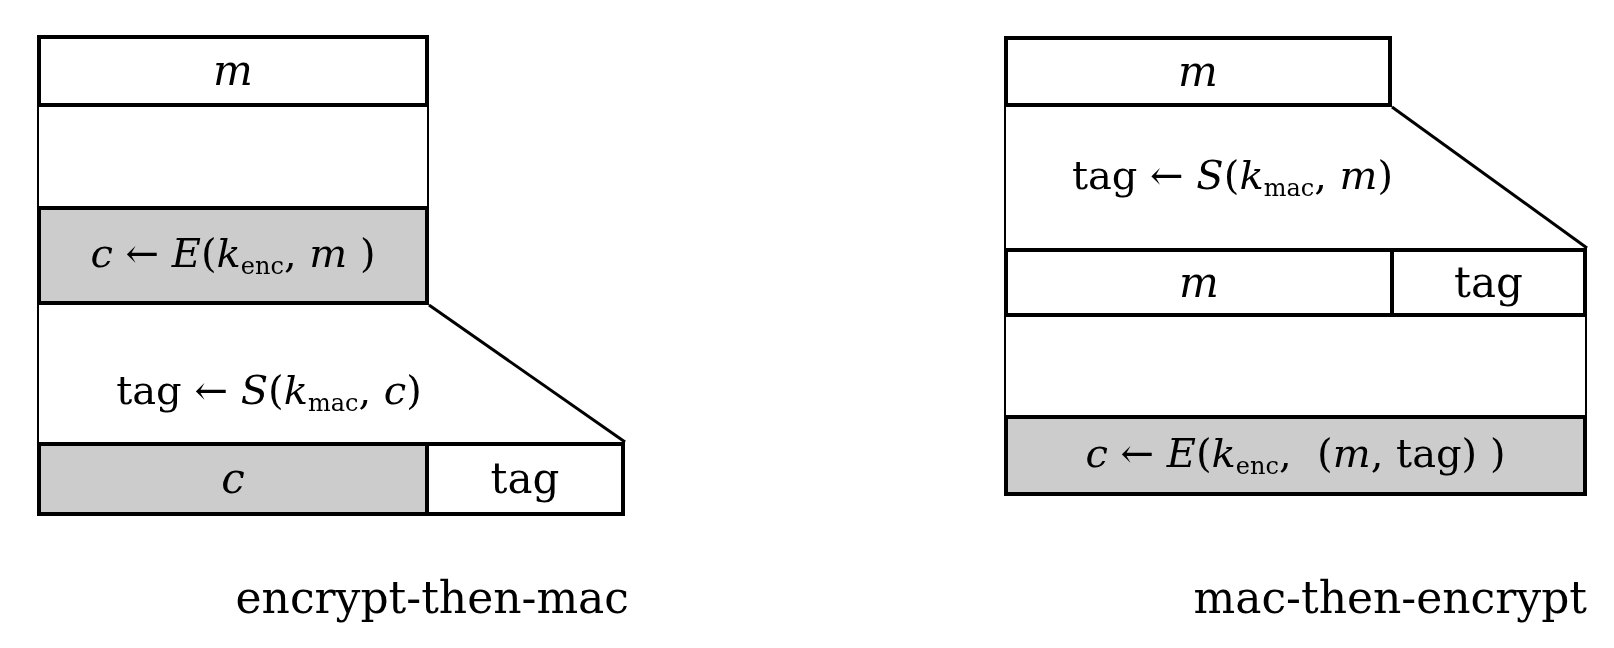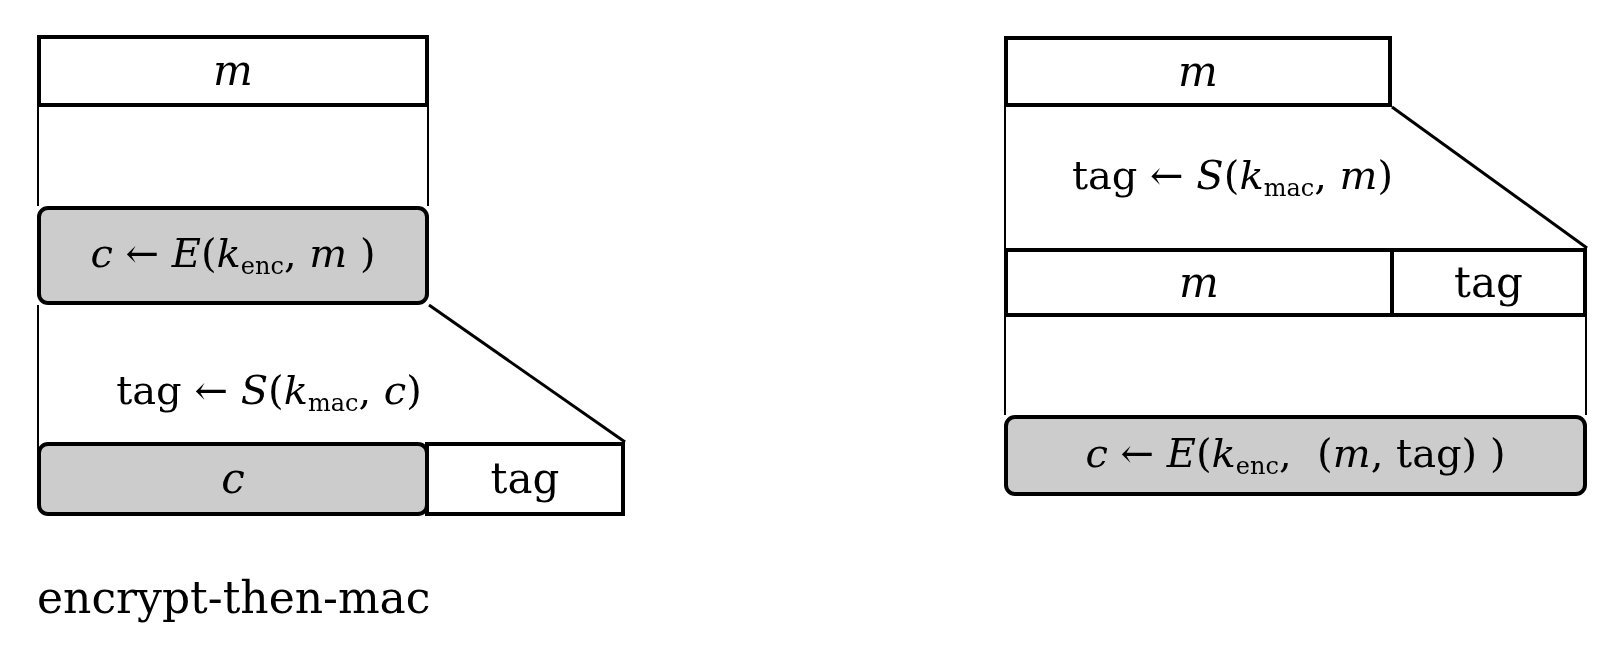--- a/index.html
+++ b/index.html
@@ -28,21 +28,20 @@
     position: absolute;
     box-sizing: border-box;
     border: 4px solid var(--line, #000000);
     background: var(--background, #ffffff);
     display: flex;
     align-items: center;
     justify-content: center;
   }
   .box.shaded {
     background: var(--shaded, #cccccc);
-    border-radius: 11px;
   }
   .region {
     position: absolute;
     box-sizing: border-box;
     display: flex;
     align-items: center;
     justify-content: center;
   }
   .side-l { border-left: 2px solid var(--line, #000000); justify-content: center; }
   .side-r { border-right: 2px solid var(--line, #000000); }
@@ -58,21 +57,21 @@
   }
   .seg-it { font-style: italic; }
   .seg-rm { font-style: normal; }
   .seg-sub {
     font-style: normal;
     font-size: 0.6em;
     vertical-align: -0.3em;
   }
   .caption {
     position: absolute;
-    text-align: left;
+    text-align: right;
     font-size: 44px;
     line-height: 1.2;
   }
 </style>
 </head>
 <body>
 
 <div class="canvas">
 
   <svg class="overlay" viewBox="0 0 1614 648">
@@ -119,14 +118,15 @@
   <div class="box" style="left:1390px; top:248px; width:197px; height:69px;">
     <span class="box-label"><span class="seg-rm">tag</span></span>
   </div>
 
   <div class="region side-l side-r" style="left:1004px; top:317px; width:583px; height:98px;"></div>
 
   <div class="box shaded" style="left:1004px; top:415px; width:583px; height:81px;">
     <span class="formula"><span class="seg-it">c</span><span class="seg-rm"> ← </span><span class="seg-it">E</span><span class="seg-rm">(</span><span class="seg-it">k</span><span class="seg-sub">enc</span><span class="seg-rm">,  (</span><span class="seg-it">m</span><span class="seg-rm">, tag) )</span></span>
   </div>
 
+  <div class="caption" style="left:1004px; top:572px; width:583px;">mac-then-encrypt</div>
 
 </div>
 
 </body></html>

